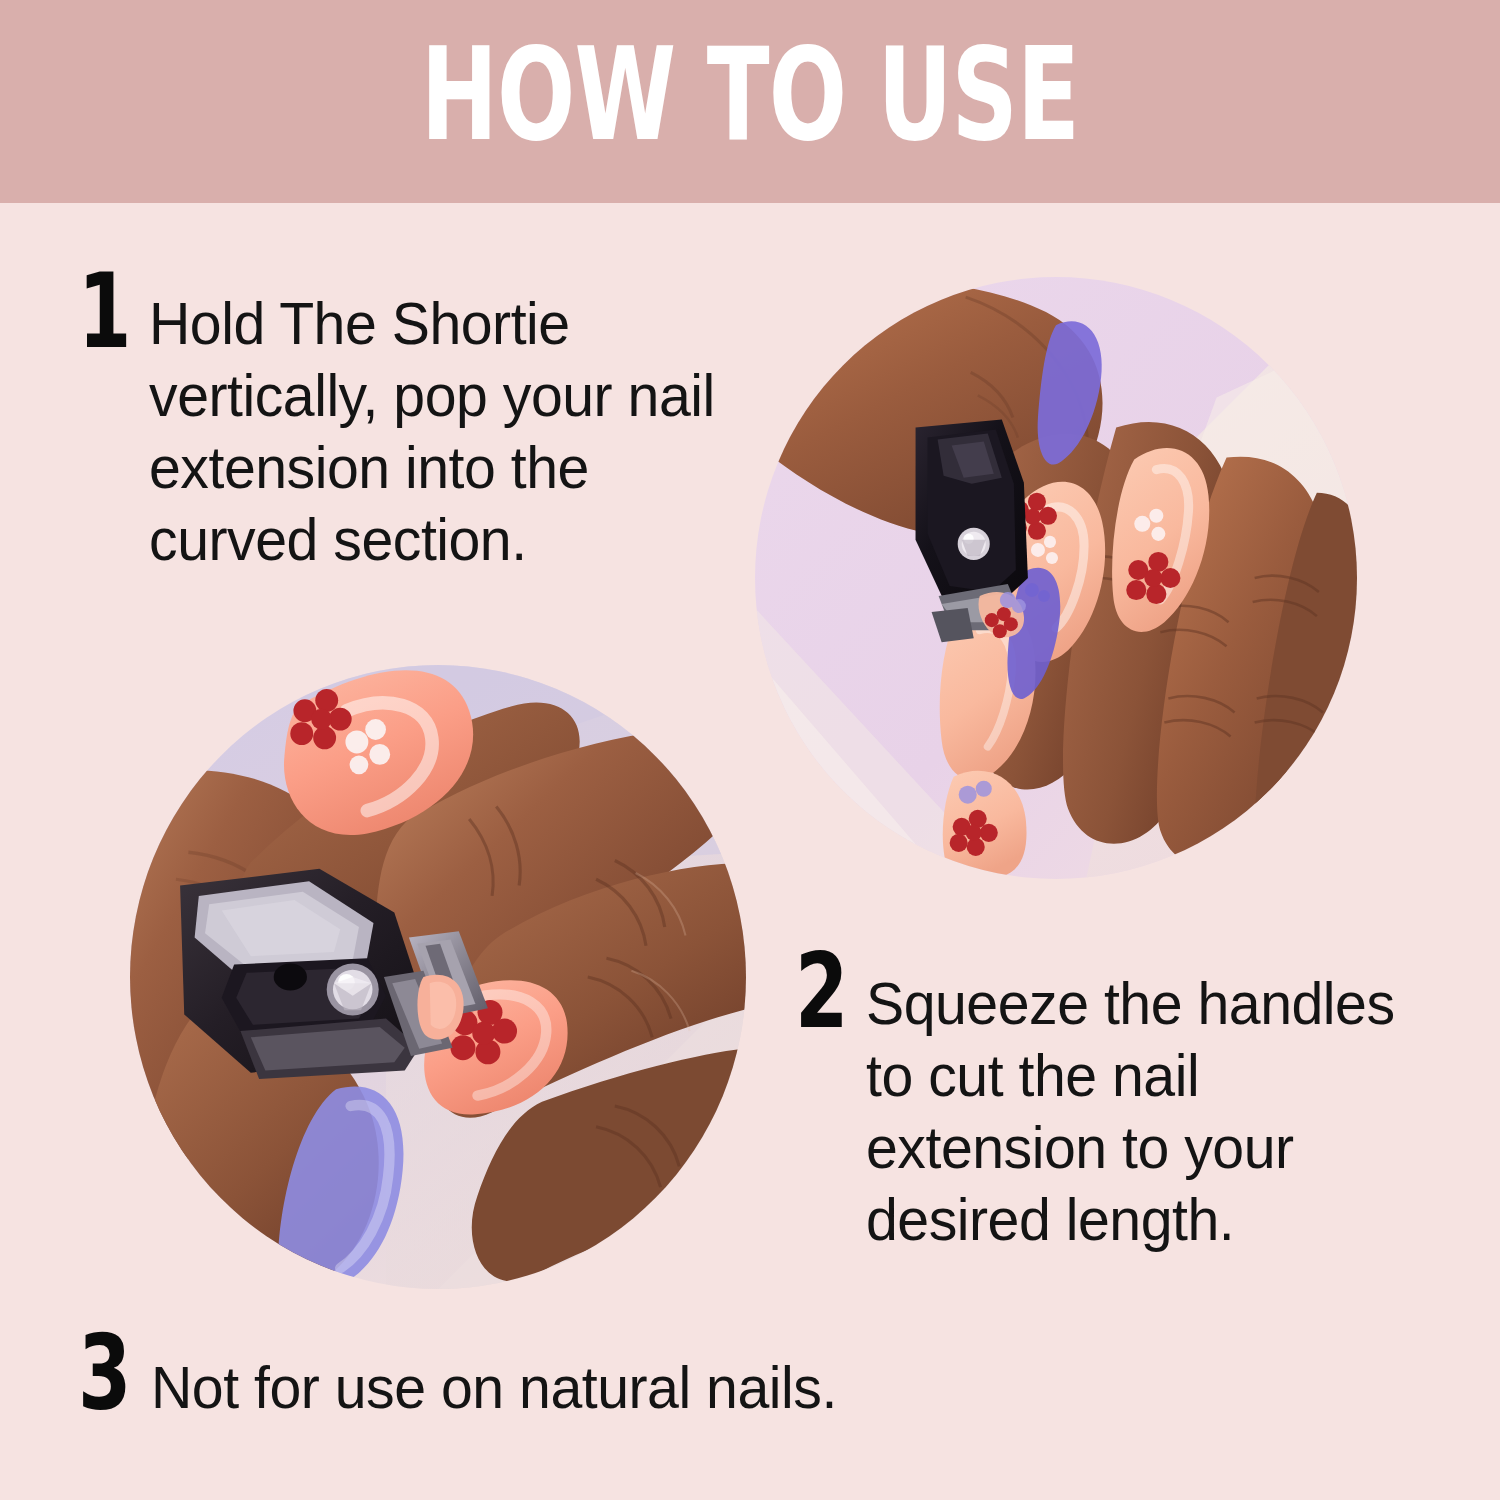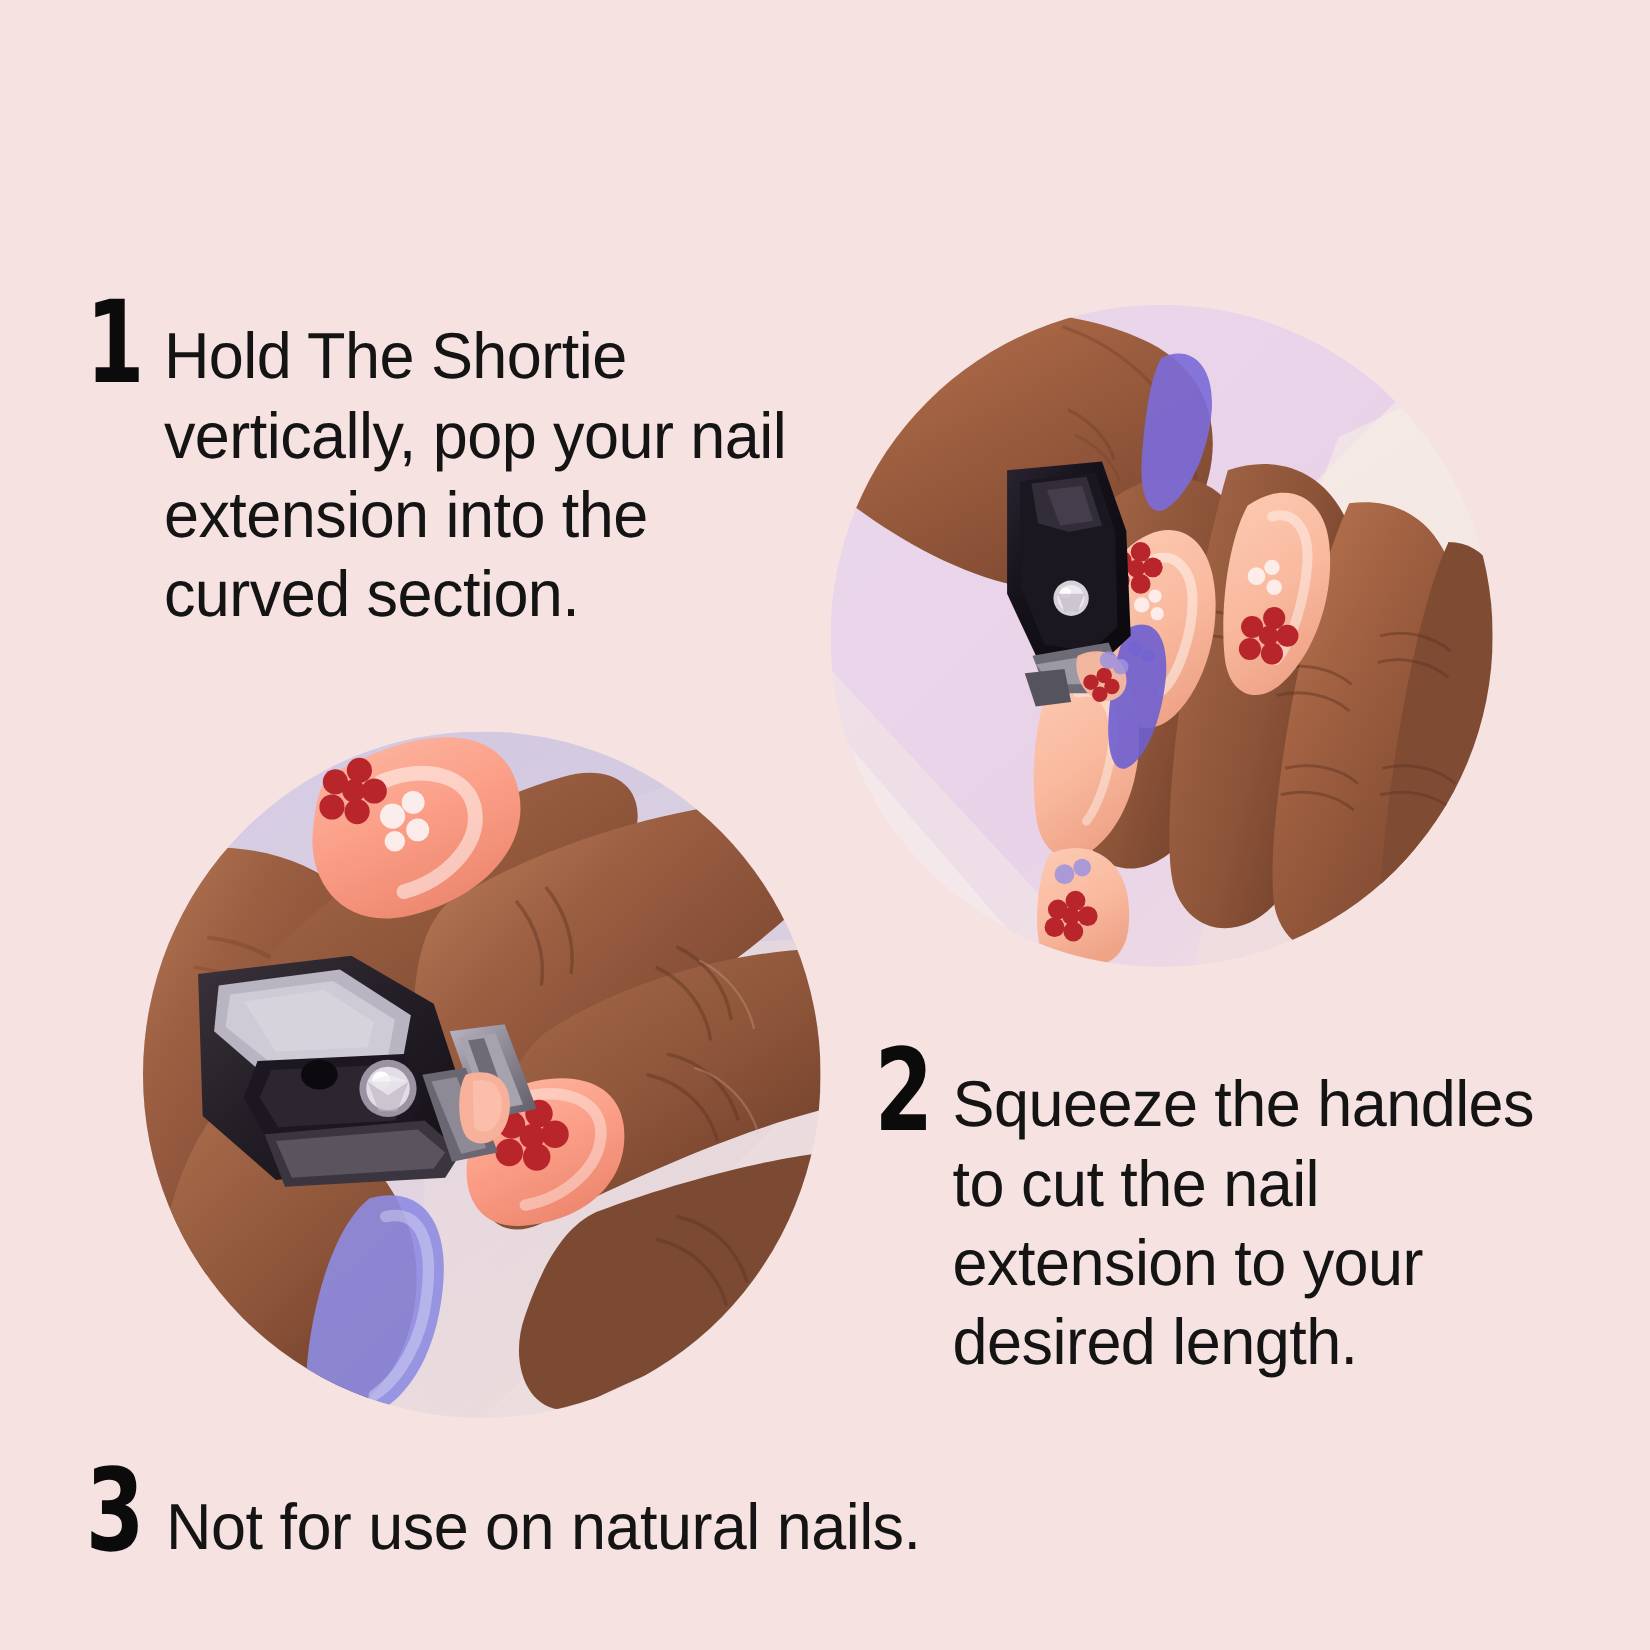--- a/index.html
+++ b/index.html
@@ -72,20 +72,23 @@
   #photo-top-right{left:755px;top:277px;width:602px;height:602px;}
   #photo-bottom-left{left:130px;top:665px;width:616px;height:624px;}
 
   .photo-svg{display:block;width:100%;height:100%;}
 </style>
 </head>
 <body style="background: rgb(246, 227, 225);">
 
 <div id="root">
 
+  <div class="header-band" style="background: rgb(217, 175, 172);">
+    <div class="header-title" style="color: rgb(255, 255, 255);">HOW TO USE</div>
+  </div>
 
   <div class="photo-circle" id="photo-top-right">
     <svg class="photo-svg" viewBox="0 0 600 600" preserveAspectRatio="xMidYMid slice">
       <defs>
         <linearGradient id="tr-bg" x1="0" y1="0" x2="1" y2="1">
           <stop offset="0%" stop-color="#EBD8EC"></stop>
           <stop offset="55%" stop-color="#E8D2E8"></stop>
           <stop offset="100%" stop-color="#F2DFE2"></stop>
         </linearGradient>
         <linearGradient id="tr-panel" x1="0" y1="0" x2="0.3" y2="1">

